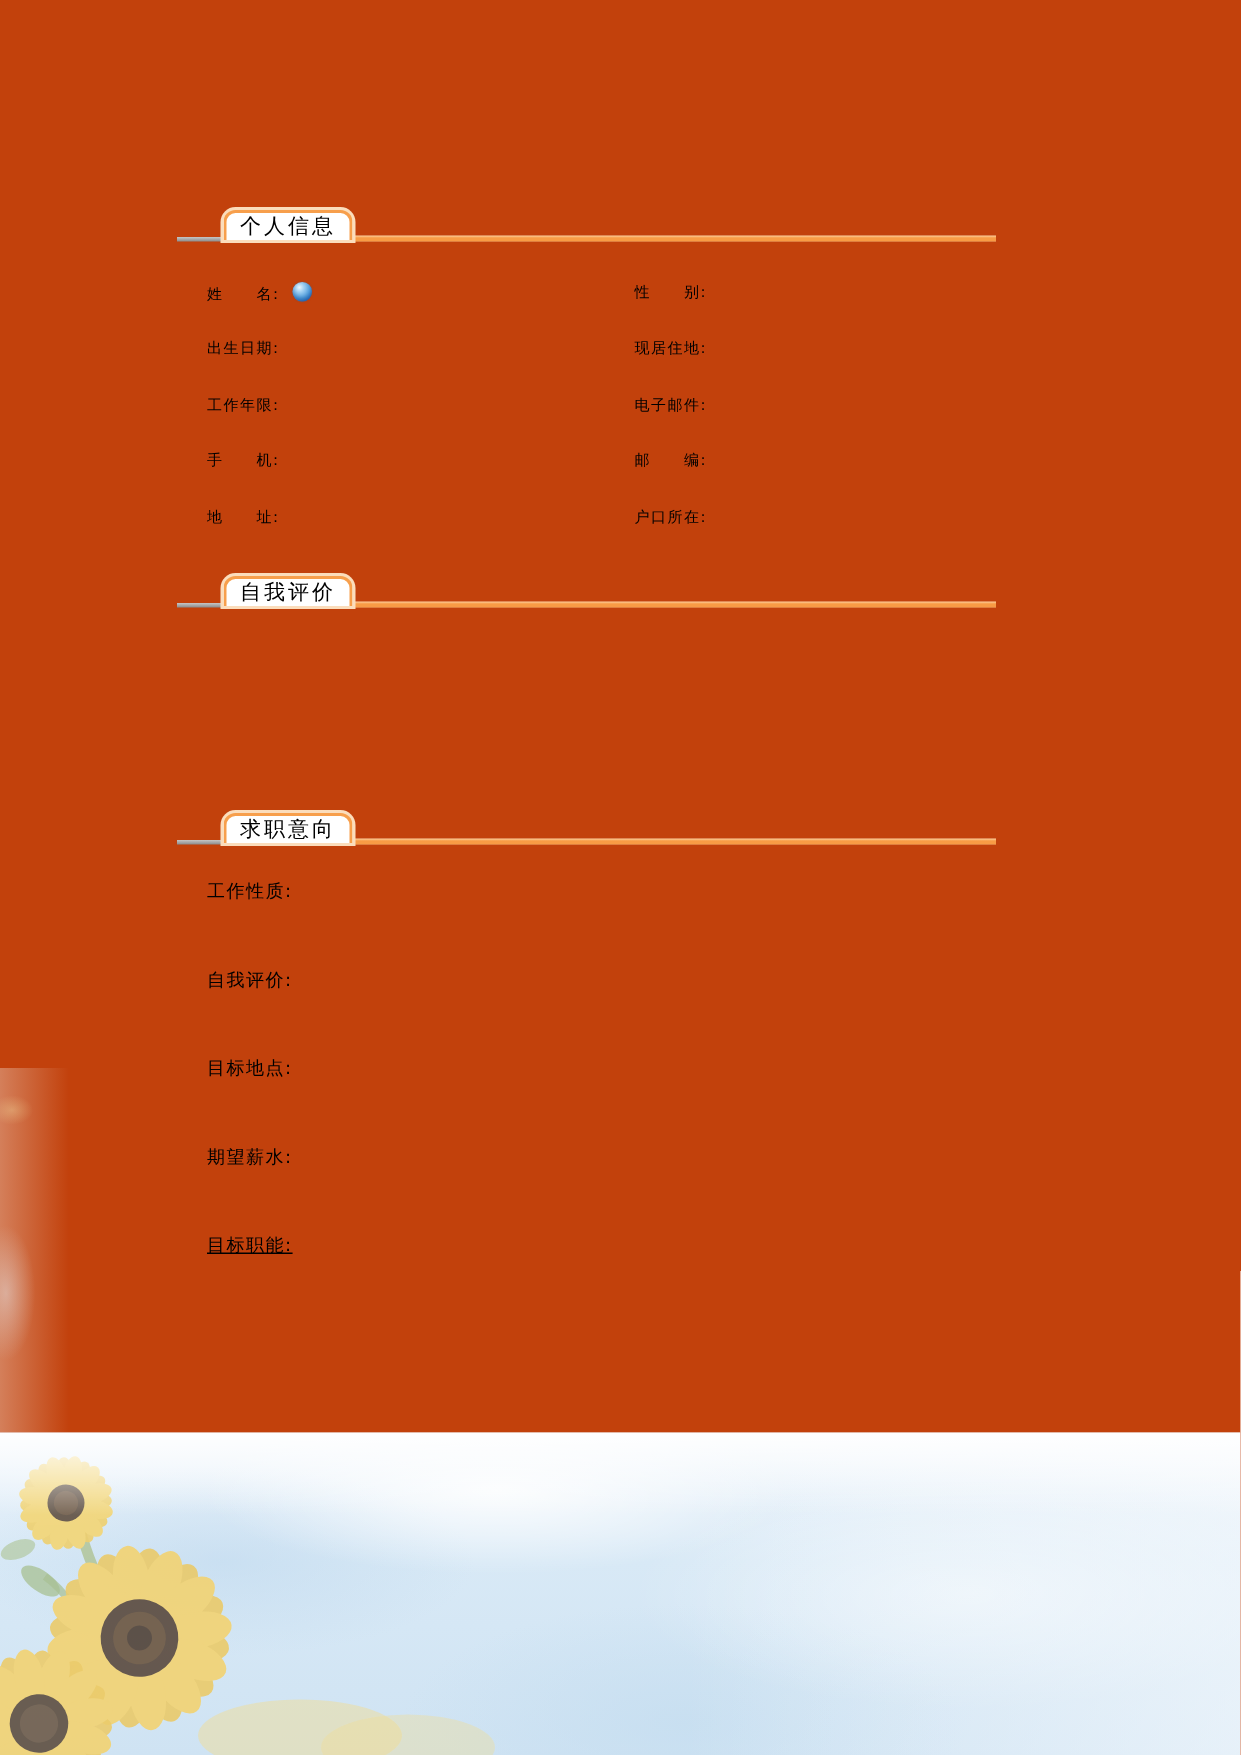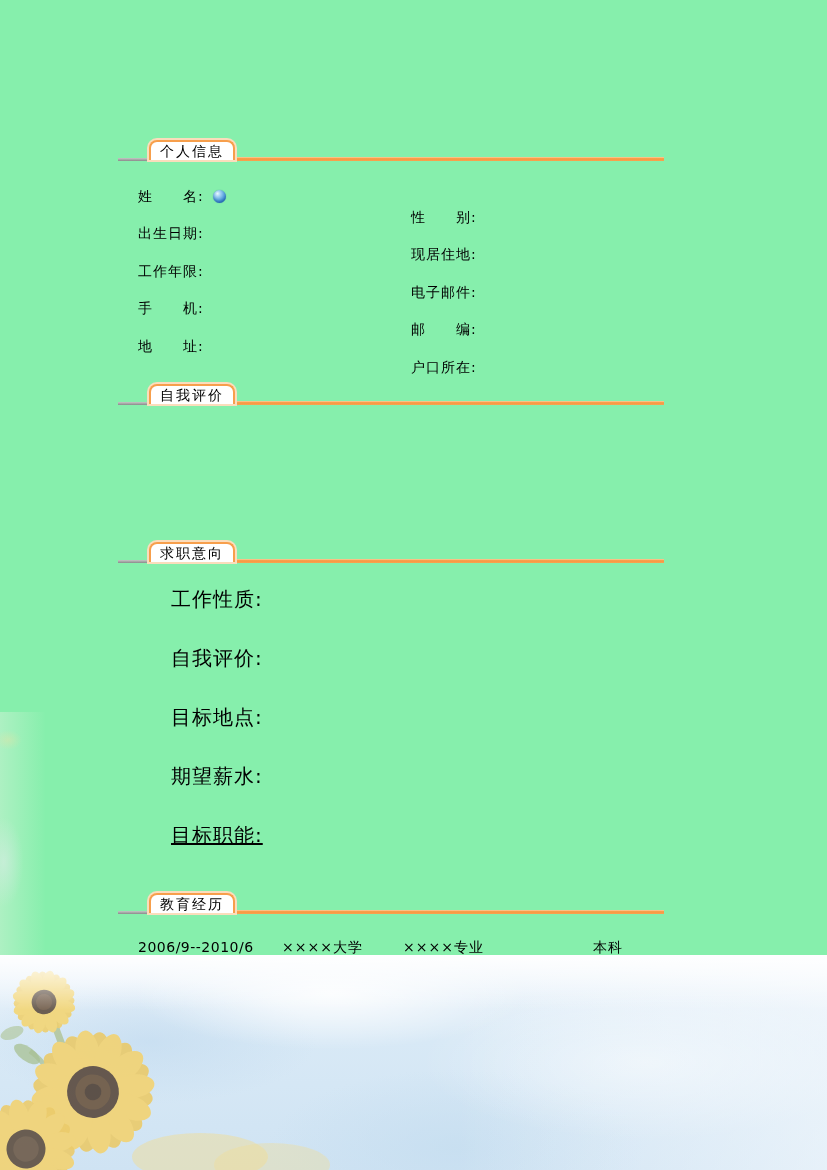--- a/index.html
+++ b/index.html
@@ -1,40 +1,40 @@
 <!DOCTYPE html>
 <html><head>
 <meta charset="utf-8">
 <style>
   html,body{margin:0;padding:0;background:#fff;}
   .page{
-    position:relative;width:827px;height:1170px;background:#86efac;overflow:hidden;
+    position:relative;width:827px;height:1170px;background:#c2410c;overflow:hidden;
     font-family:"DejaVu Sans","Liberation Sans",sans-serif;color:#000;
   }
   
   .hdr{position:absolute;left:118px;width:546px;height:21px;}
   .hdr .stub{position:absolute;left:0;bottom:0;width:31px;height:3px;
     background:linear-gradient(#c6c6c6,#8b8b8b);}
   .hdr .tab{position:absolute;left:31px;top:0;height:18px;padding:0 9px;
     background:#fff;border:2px solid #F79F4C;border-bottom:none;
     border-radius:8px 8px 0 0;box-shadow:0 0 0 2px #FBDDBC;
     font-size:14px;line-height:18px;letter-spacing:2px;white-space:nowrap;z-index:2;}
   .hdr .rule{position:absolute;left:117px;right:0;bottom:0;height:4px;
     background:linear-gradient(#FDD2A2,#F89B45 40%,#F89B45 85%,#FBBA72);}
   
-  .prow{position:absolute;left:138px;width:526px;height:17px;font-size:14px;letter-spacing:1px;white-space:nowrap;}
-  .prow .right{position:absolute;left:273px;top:0;margin-top:21px;}
+  .prow{position:absolute;left:138px;width:526px;height:17px;font-size:10px;letter-spacing:1px;white-space:nowrap;}
+  .prow .right{position:absolute;left:285px;top:0;}
   .sphere{display:inline-block;width:13px;height:13px;border-radius:50%;margin-left:9px;vertical-align:-2px;
     background:radial-gradient(circle at 35% 28%, #eaf7ff 0%, #a5d3f4 22%, #57a2de 55%, #2a73c3 80%, #1b5aa6 100%);
     box-shadow:inset 0 -2px 3px rgba(18,70,140,.4), 0 0 1px rgba(40,100,170,.6);}
   
   .para{position:absolute;left:114px;top:423px;width:551px;font-size:14px;line-height:25.3px;
     text-indent:45px;text-align:justify;letter-spacing:0.3px;}
   
-  .jfield{position:absolute;left:138px;font-size:20px;letter-spacing:1px;white-space:nowrap;margin-left:33px;}
+  .jfield{position:absolute;left:138px;font-size:12px;letter-spacing:1px;white-space:nowrap;}
   
   .edurow{position:absolute;left:138px;top:939px;width:526px;height:17px;font-size:14px;white-space:nowrap;}
   .edurow span{position:absolute;top:0;}
   .edu-period{left:0;letter-spacing:0.5px;}
   .edu-school{left:144px;letter-spacing:1px;}
   .edu-major{left:265px;letter-spacing:1px;}
   .edu-degree{left:455px;letter-spacing:1px;}
   
   .photo{position:absolute;left:0;top:955px;width:827px;height:215px;overflow:hidden;
     background:
@@ -104,34 +104,21 @@
     </div>
     <div class="rule"></div>
   </div>
 
   <div class="jfield" style="top:586px;">工作性质:</div>
   <div class="jfield" style="top:645px;">自我评价:</div>
   <div class="jfield" style="top:704px;">目标地点:</div>
   <div class="jfield" style="top:763px;">期望薪水:</div>
   <div class="jfield" style="top:822px;text-decoration:underline;">目标职能:</div>
 
-  <div class="hdr" style="top:893px;">
-    <div class="stub"></div>
-    <div class="tab">
-      <span>教育经历</span>
-    </div>
-    <div class="rule"></div>
-  </div>
 
-  <div class="edurow">
-    <span class="edu-period">2006/9--2010/6</span>
-    <span class="edu-school">××××大学</span>
-    <span class="edu-major">××××专业</span>
-    <span class="edu-degree">本科</span>
-  </div>
 
   <div class="faded-hint"></div>
 
   <div class="photo">
     <svg class="flowers" width="460" height="215" viewBox="0 0 460 215" aria-hidden="true">
       <defs>
         <g id="ring">
           <ellipse cx="0" cy="-21" rx="6.5" ry="12.5"></ellipse>
           <ellipse cx="0" cy="-21" rx="6.5" ry="12.5" transform="rotate(30)"></ellipse>
           <ellipse cx="0" cy="-21" rx="6.5" ry="12.5" transform="rotate(60)"></ellipse>

